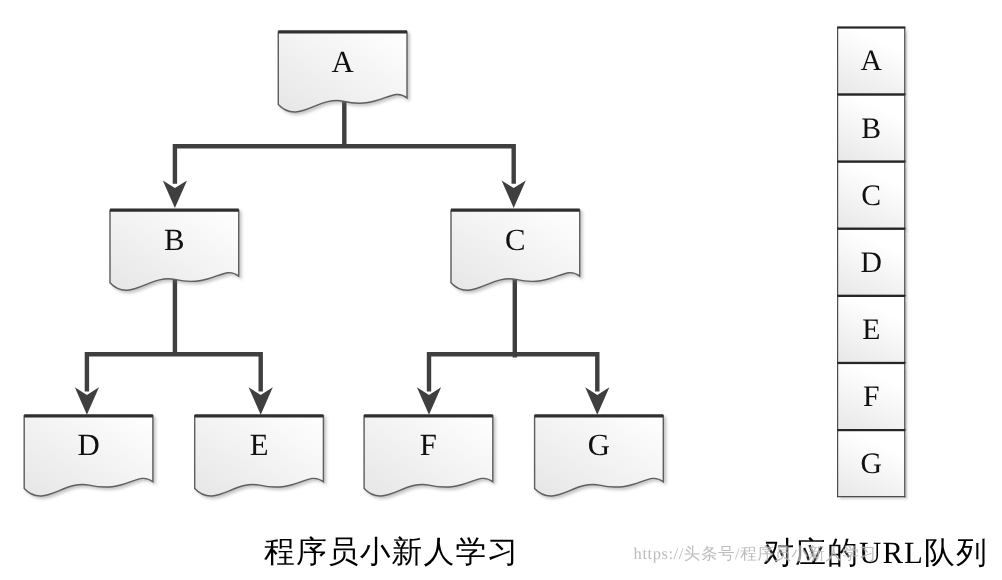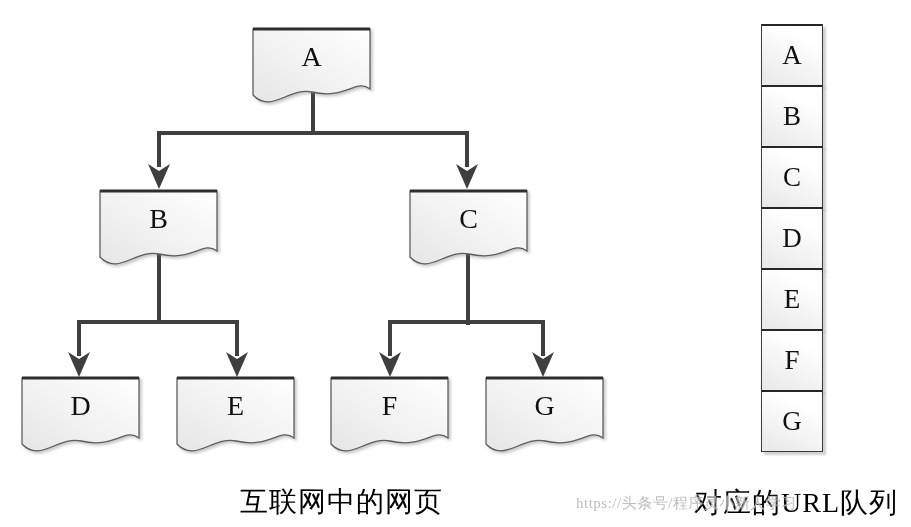--- a/index.html
+++ b/index.html
@@ -151,18 +151,18 @@
         <span>E</span>
       </div>
     <div class="q-cell">
         <span>F</span>
       </div>
     <div class="q-cell">
         <span>G</span>
       </div>
   </div>
 
-  <div class="caption caption-tree">互联网中的网页</div>
+  <div class="caption caption-tree">程序员小新人学习</div>
   <div class="caption caption-queue">对应的URL队列</div>
 
   <div class="watermark">https://头条号/程序员小新人学习</div>
 
 </div>
 
 </body></html>

